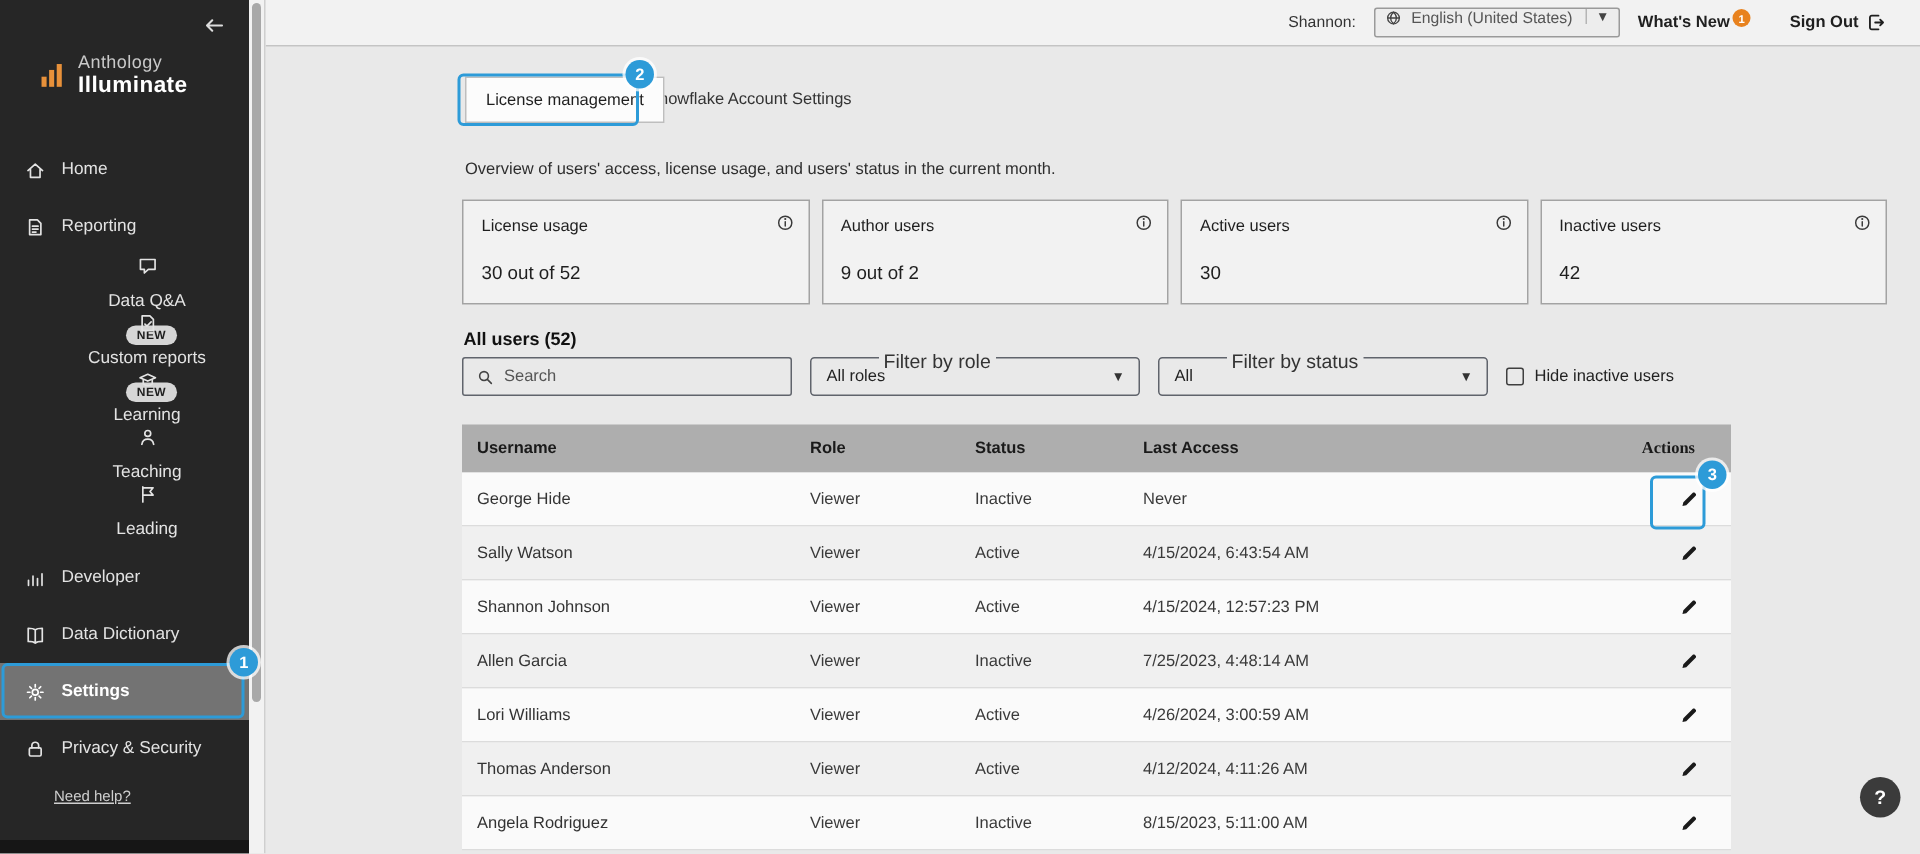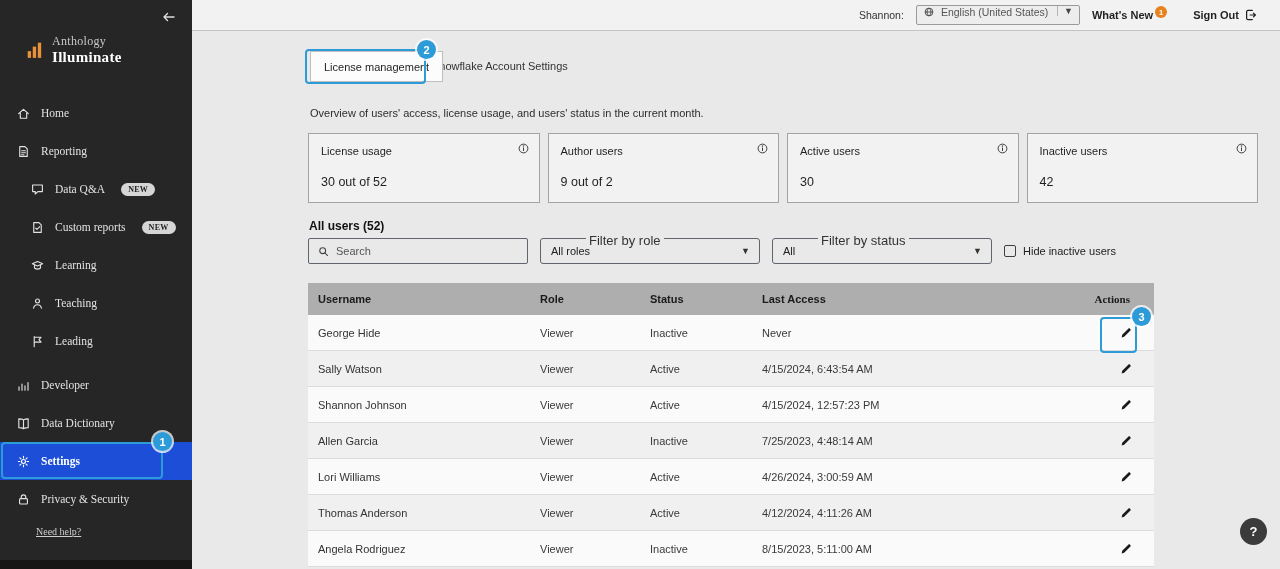--- a/index.html
+++ b/index.html
@@ -1,29 +1,29 @@
 <!DOCTYPE html>
 <html><head>
 <meta charset="utf-8">
 <style>
   * { margin:0; padding:0; box-sizing:border-box; }
   html,body { width:1280px; height:569px; overflow:hidden; }
   body { font-family:"Liberation Sans", sans-serif; background:#E9E9E9; position:relative; }
 
   
-  .sidebar { position:absolute; left:0; top:0; width:192px; height:569px; background:#262626; color:#E6E6E6; z-index:5;font-family:Liberation Serif, serif; }
+  .sidebar { position:absolute; left:0; top:0; width:166px; height:569px; background:#262626; color:#E6E6E6; z-index:5; }
   .back-btn { position:absolute; top:6px; right:12px; width:22px; height:22px; display:flex; align-items:center; justify-content:center; color:#DDD; cursor:pointer; }
   .logo { position:absolute; top:34px; left:26px; display:flex; align-items:center; gap:8px; }
   .logo-text .l1 { font-size:12px; color:#C9C9C9; letter-spacing:.3px; }
   .logo-text .l2 { font-size:15px; font-weight:bold; color:#FFF; letter-spacing:.3px; }
   .nav { position:absolute; top:94px; left:0; right:0; }
   .nav-item { height:38px; display:flex; align-items:center; gap:10px; padding-left:16px; font-size:11.5px; color:#E3E3E3; cursor:pointer; }
-  .nav-item.indent { padding-left:30px; }
+  .nav-item.indent { padding-left:30px;flex-direction:column; }
   .nav-item.section-start { margin-top:6px; }
-  .nav-item.active { background:#1d4ed8; color:#FFF; font-weight:bold;text-align:right; }
+  .nav-item.active { background:#737373; color:#FFF; font-weight:bold;text-align:right; }
   .nav-icon { width:15px; height:15px; display:flex; align-items:center; justify-content:center; flex:none; }
   .new-badge { margin-left:6px; background:#D6D6D6; color:#1E1E1E; font-size:8px; font-weight:bold; padding:2px 7px; border-radius:8px; letter-spacing:.3px; }
   .need-help { position:absolute; top:526px; left:36px; font-size:10px; color:#CFCFCF; text-decoration:underline; cursor:pointer; }
   .sidebar-bottom { position:absolute; bottom:0; left:0; width:100%; height:9px; background:#161616; }
 
   
   .scrollbar { position:absolute; left:166px; top:0; width:11px; height:569px; background:#F2F2F2; border-right:1px solid #CFCFCF; z-index:4; }
   .scroll-thumb { position:absolute; left:2px; top:2px; width:6px; height:466px; background:#A8A8A8; border-radius:4px; cursor:pointer; }
 
   

